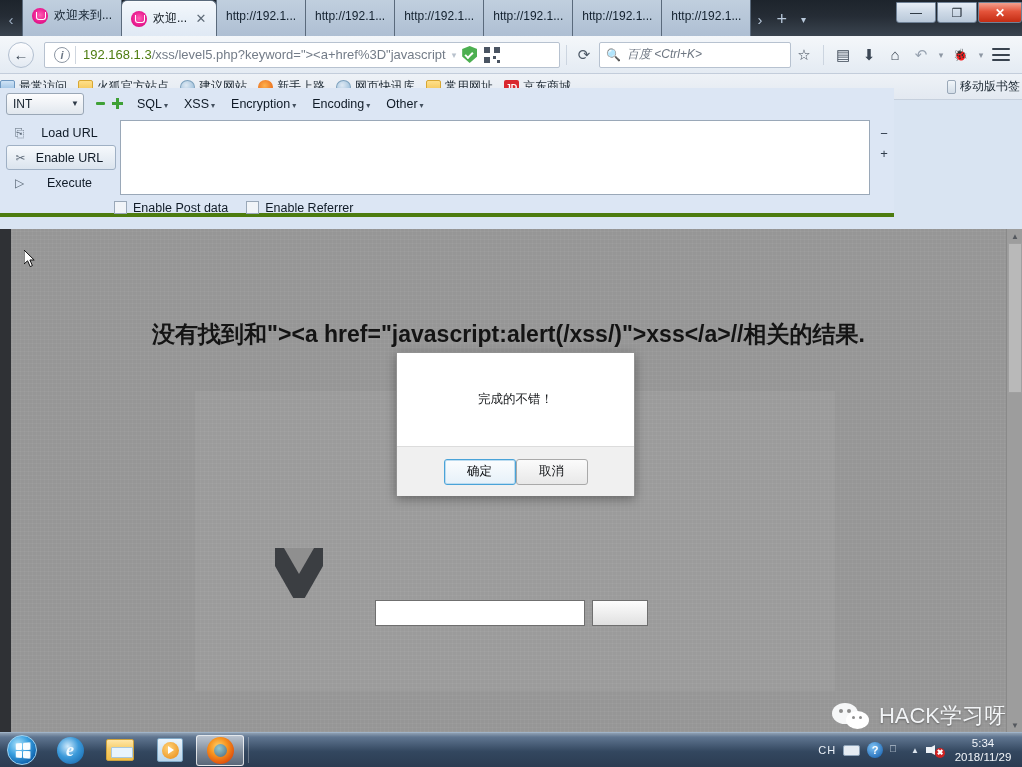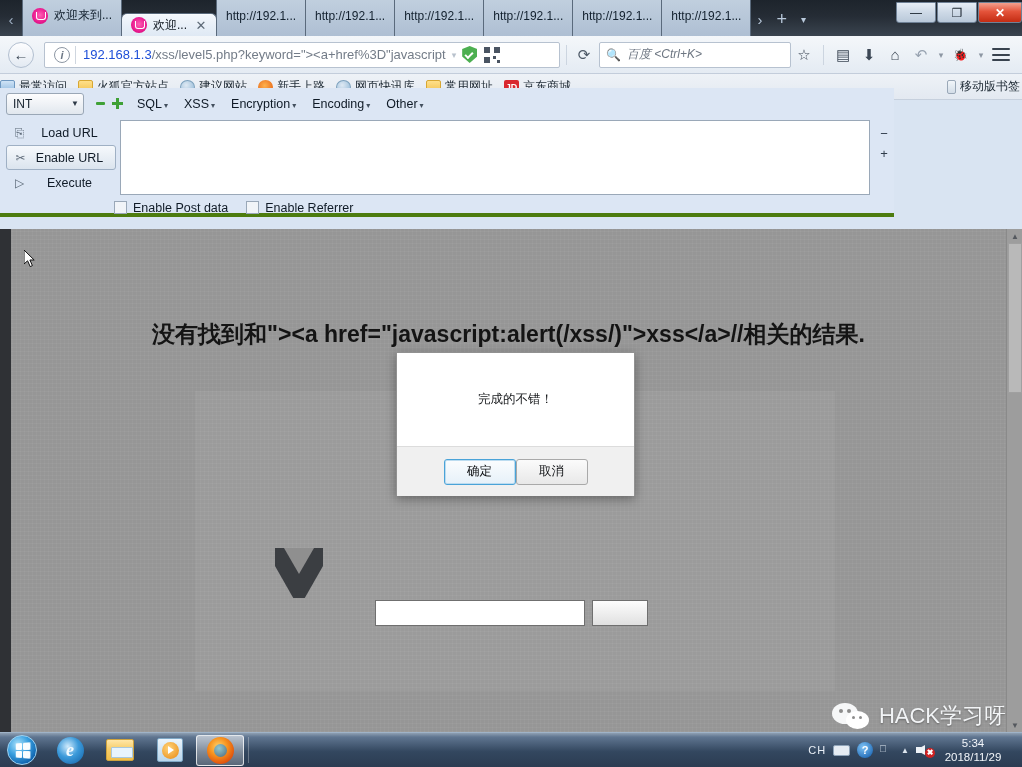--- a/index.html
+++ b/index.html
@@ -38,21 +38,21 @@
     color: #12202e;
     font-size: 12px;
     white-space: nowrap;
     overflow: hidden;
     box-shadow: inset 0 1px 0 rgba(255,255,255,.45);
     margin-right: -1px;
     border: 1px solid #5a6a7c;
     border-bottom: none;
   }
   .tab.active {
-    height: 23px;
+    height: 36px;
     background: linear-gradient(to bottom,#f4f8fc 0%, #e6eef7 60%, #dfe9f4 100%);
     z-index: 5;
     color: #101820;
   }
   .tab .favicon {
     width: 16px; height: 16px; border-radius: 50%;
     background: radial-gradient(circle at 50% 45%, #ff5fb5 0%, #e8178d 62%, #b80c6d 100%);
     flex: none; margin-right: 6px; position: relative;
   }
   .tab .favicon::after{
@@ -103,21 +103,21 @@
     display:flex; align-items:center; padding: 0 4px;
     overflow:hidden;
   }
   .info-ic {
     width:16px;height:16px;border-radius:50%;border:1.4px solid #8d97a4;
     color:#6c7785;font-size:11px;font-style:italic;font-weight:bold;
     display:flex;align-items:center;justify-content:center;flex:none; margin:0 5px;
   }
   .url-divider{width:1px;height:18px;background:#cfd6df;margin-right:7px;flex:none;}
   .urltext{font-size:13px;color:#737c88;white-space:nowrap;overflow:hidden;}
-  .urltext b{color:#1d4ed8;font-weight:normal;}
+  .urltext b{color:#4d7c0f;font-weight:normal;}
   .url-caret{color:#b9c2cd;font-size:9px;margin:0 6px;flex:none;}
   .shield {
     width:15px;height:17px;flex:none;margin-right:7px;
     background:#4caf50;
     clip-path: polygon(50% 0,100% 18%,100% 62%,50% 100%,0 62%,0 18%);
     position:relative;
   }
   .shield::after{
     content:"";position:absolute;left:3px;top:6px;width:6px;height:3px;
     border-left:2px solid #fff;border-bottom:2px solid #fff;transform:rotate(-45deg);
@@ -377,21 +377,21 @@
     background:radial-gradient(circle at 42% 36%,#ffd36b 0%, #f7931e 38%, #e2590f 70%, #b53a08 100%);
     position:relative;
   }
   .ff-ic::after{
     content:"";position:absolute;left:7px;top:7px;width:13px;height:13px;border-radius:50%;
     background:radial-gradient(circle at 40% 35%,#6ec5f2,#1565a8);
     opacity:.75;
   }
   .tb-sep{width:1px;height:26px;background:rgba(255,255,255,.28);margin-left:4px;}
   .tray{
-    margin-left:auto;display:flex;align-items:center;height:35px;padding-right:18px;gap:7px;
+    margin-left:auto;display:flex;align-items:center;height:35px;padding-right:8px;gap:7px;
     color:#e9eff6;font-size:11px;
   }
   .tray .ime{font-size:11px;letter-spacing:1px;}
   .kbd-ic{width:17px;height:11px;background:#e5ecf3;border:1px solid #8fa4b9;border-radius:2px;}
   .help-ic{
     width:16px;height:16px;border-radius:50%;background:radial-gradient(circle at 38% 32%,#7fc3f5,#0c57a8);
     color:#fff;font-size:11px;font-weight:bold;display:flex;align-items:center;justify-content:center;
   }
   .net-ic{position:relative;width:14px;height:15px;color:#dde6ef;font-size:10px;}
   .chev{font-size:8px;color:#dde6ef;}

